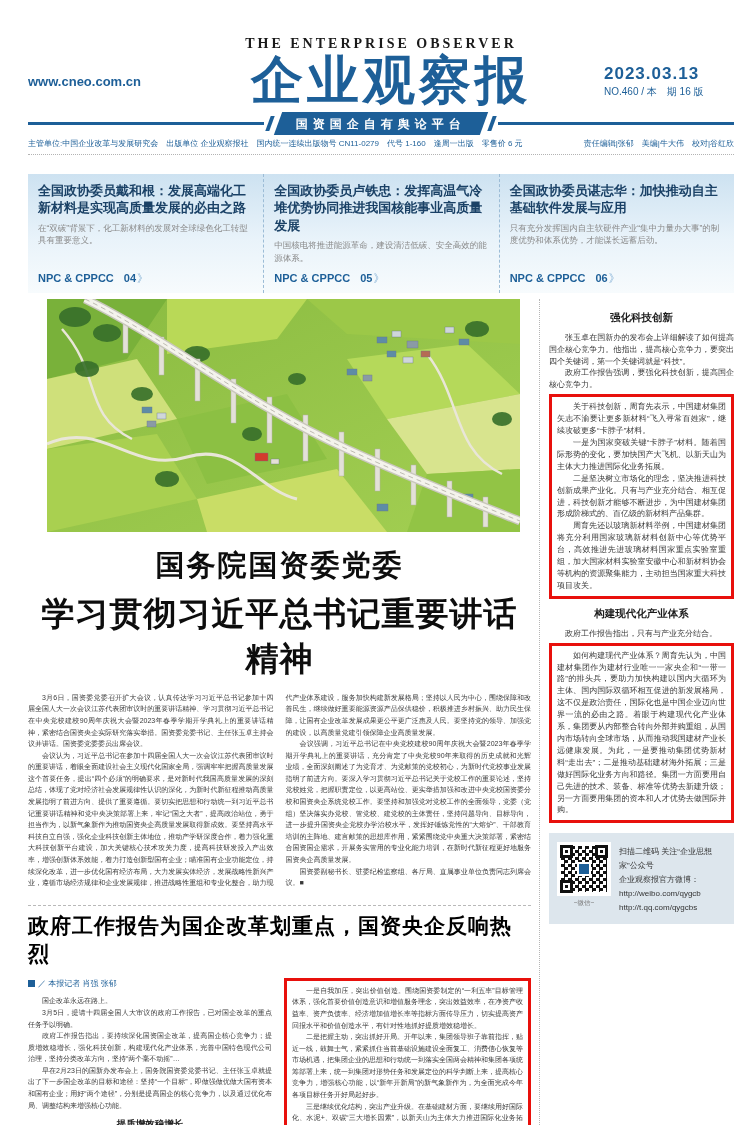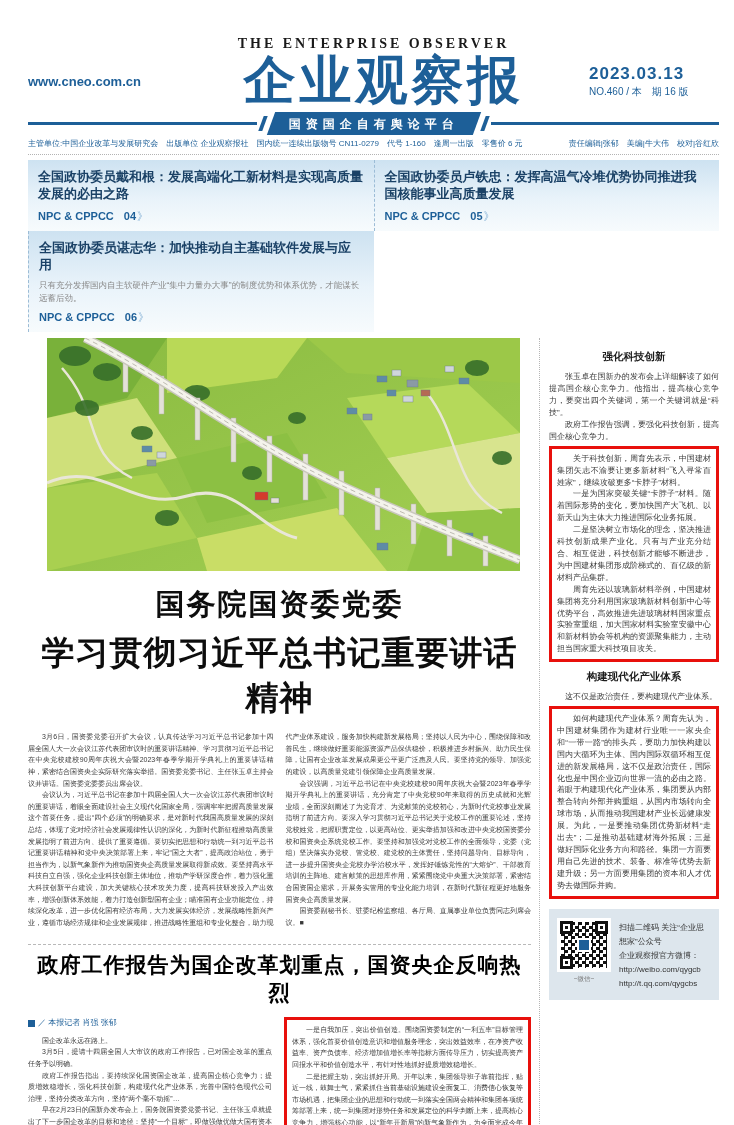--- a/index.html
+++ b/index.html
@@ -1,39 +1,39 @@
 <!DOCTYPE html>
 <html><head>
 <meta charset="utf-8">
 <style>
   * { margin:0; padding:0; box-sizing:border-box; }
   html,body { background:#fff; }
   body { width:734px; height:1125px; font-family:"Liberation Sans", sans-serif; color:#2b2b2b; overflow:hidden; }
-  .page { width:734px; height:1125px; padding:0 15px 0 28px; position:relative;border-radius:27px; }
+  .page { width:734px; height:1125px; padding:0 0 0 28px; position:relative;border-radius:27px; }
 
   
   .masthead { padding-top:36px; }
   .eng-title { text-align:center; font-family:"Liberation Serif", serif; font-weight:700; font-size:14px; letter-spacing:3px; color:#1a1a1a; }
   .title-row { display:flex; align-items:center; justify-content:space-between; margin-top:2px; }
   .website { color:#1d5f98; font-weight:700; font-size:13px; width:150px; }
   .cn-title { font-family:"Liberation Serif", serif; font-weight:900; font-size:52px; color:#1d5f98; letter-spacing:4px; line-height:1.05; text-align:center; flex:1; }
   .date-block { width:130px; text-align:left; }
   .date { color:#1d5f98; font-weight:700; font-size:17px; letter-spacing:1px; }
   .issue { color:#1d5f98; font-size:10px; margin-top:1px; }
   .banner { display:flex; align-items:center; margin-top:6px; height:18px; }
   .banner .rule { flex:1; height:3px; background:#1d5f98; }
   .banner .slash { width:4px; height:15px; background:#1d5f98; transform:skewX(-20deg); margin:0 4px; }
   .badge { background:#1d5f98; transform:skewX(-20deg); padding:2px 18px; margin:0 2px; }
   .badge span { display:inline-block; transform:skewX(20deg); color:#fff; font-weight:700; font-size:12px; letter-spacing:5px; }
   .pub-line { display:flex; justify-content:space-between; margin-top:5px; font-size:8px; color:#1d5f98; }
   hr.dotted { border:none; border-top:1px dotted #b3b3b3; margin:5px 0 0; }
   hr.dashed { border:none; border-top:1px dashed #b9b9b9; margin:5px 0 4px; }
 
   
-  .teasers { display:grid; grid-template-columns:1fr 1fr; margin-top:5px; }
+  .teasers { display:grid; grid-template-columns:1fr 1fr 1fr; margin-top:19px; }
   .teaser { background:linear-gradient(180deg,#cde2f1 0%,#e9f3fa 55%,#f7fbfd 100%); padding:8px 10px 7px; display:flex; flex-direction:column; }
   .teaser + .teaser { border-left:1px dashed #9cbcd6; }
   .teaser h3 { font-family:"Liberation Serif", serif; font-weight:700; font-size:13px; line-height:1.35; color:#1a4166; }
   .teaser p { font-size:8.5px; line-height:1.5; color:#8a8a8a; margin-top:5px; flex:1; }
   .teaser-foot { margin-top:6px; font-weight:700; font-size:11px; color:#1d5f98; }
   .teaser-foot .pg { margin-left:10px; }
   .teaser-foot .ch { color:#7fadd4; font-weight:400; margin-left:1px; }
 
   
   .main { display:flex; margin-top:6px; }
@@ -45,21 +45,21 @@
   .photo svg { display:block; width:473px; height:233px; }
 
   
   .headline1 { text-align:center; margin:14px 0 10px; font-family:"Liberation Serif", serif; color:#0d0d0d; }
   .h1a { font-size:29px; font-weight:900; letter-spacing:2px; }
   .h1b { font-size:33px; font-weight:900; letter-spacing:1px; margin-top:6px; }
   .art1cols { column-count:2; column-gap:12px; font-size:7px; line-height:11.6px; text-align:justify; color:#3a3a3a; height:208px; overflow:hidden; }
   .art1cols p { text-indent:2em; }
 
   
-  .headline2 { text-align:center; font-family:"Liberation Serif", serif; font-weight:900; font-size:21px; letter-spacing:1px; color:#000; margin:6px 0 10px; }
+  .headline2 { text-align:left; font-family:"Liberation Serif", serif; font-weight:900; font-size:21px; letter-spacing:1px; color:#000; margin:6px 0 10px; }
   .art2 { position:relative; display:flex; gap:12px; min-height:218px; }
   .art2-left { width:244px; display:flex; flex-direction:column; font-size:7px; line-height:11.6px; text-align:justify; color:#3a3a3a; }
   .art2-left p { text-indent:2em; }
   .byline { font-size:8px; color:#1d5f98; font-weight:400; margin-bottom:6px; display:flex; align-items:center; gap:3px; }
   .sq { width:7px; height:7px; background:#1d5f98; display:inline-block; }
   .subhead { text-align:center; font-size:9.5px; font-weight:700; color:#222; margin:7px 0 5px; }
   .art2-right { flex:1; font-size:7px; line-height:11.6px; text-align:justify; color:#3a3a3a; }
   .art2-right p { text-indent:2em; }
   .redborder { border:3px solid #e8100c; padding:4px 5px; }
 
@@ -104,26 +104,28 @@
     <div class="pub-line">
       <span>主管单位:中国企业改革与发展研究会　出版单位 企业观察报社　国内统一连续出版物号 CN11-0279　代号 1-160　逢周一出版　零售价 6 元</span>
       <span>责任编辑|张郁　美编|牛大伟　校对|谷红欣</span>
     </div>
     <hr class="dotted">
   </header>
 
   <section class="teasers">
     <div class="teaser">
       <h3>全国政协委员戴和根：发展高端化工新材料是实现高质量发展的必由之路</h3>
+      <p>在“双碳”背景下，化工新材料的发展对全球绿色化工转型具有重要意义。</p>
       <div class="teaser-foot">
         <span>NPC &amp; CPPCC</span><span class="pg">04</span><span class="ch">》</span>
       </div>
     </div>
     <div class="teaser">
       <h3>全国政协委员卢铁忠：发挥高温气冷堆优势协同推进我国核能事业高质量发展</h3>
+      <p>中国核电将推进能源革命，建设清洁低碳、安全高效的能源体系。</p>
       <div class="teaser-foot">
         <span>NPC &amp; CPPCC</span><span class="pg">05</span><span class="ch">》</span>
       </div>
     </div>
     <div class="teaser">
       <h3>全国政协委员谌志华：加快推动自主基础软件发展与应用</h3>
       <p>只有充分发挥国内自主软硬件产业“集中力量办大事”的制度优势和体系优势，才能谋长远蓄后劲。</p>
       <div class="teaser-foot">
         <span>NPC &amp; CPPCC</span><span class="pg">06</span><span class="ch">》</span>
       </div>
@@ -251,21 +253,21 @@
       <h3>强化科技创新</h3>
       <p>张玉卓在国新办的发布会上详细解读了如何提高国企核心竞争力。他指出，提高核心竞争力，要突出四个关键词，第一个关键词就是“科技”。</p>
       <p>政府工作报告强调，要强化科技创新，提高国企核心竞争力。</p>
       <div class="redborder">
         <p>关于科技创新，周育先表示，中国建材集团矢志不渝要让更多新材料“飞入寻常百姓家”，继续攻破更多“卡脖子”材料。</p>
         <p>一是为国家突破关键“卡脖子”材料。随着国际形势的变化，要加快国产大飞机、以新天山为主体大力推进国际化业务拓展。</p>
         <p>二是坚决树立市场化的理念，坚决推进科技创新成果产业化。只有与产业充分结合、相互促进，科技创新才能够不断进步，为中国建材集团形成阶梯式的、百亿级的新材料产品集群。</p>
         <p>周育先还以玻璃新材料举例，中国建材集团将充分利用国家玻璃新材料创新中心等优势平台，高效推进先进玻璃材料国家重点实验室重组，加大国家材料实验室安徽中心和新材料协会等机构的资源聚集能力，主动担当国家重大科技项目攻关。</p>
       </div>
       <h3>构建现代化产业体系</h3>
-      <p>这不仅是政治责任，要构建现代产业体系。</p>
+      <p>政府工作报告指出，只有与产业充分结合。</p>
       <div class="redborder">
         <p>如何构建现代产业体系？周育先认为，中国建材集团作为建材行业唯一一家央企和“一带一路”的排头兵，要助力加快构建以国内大循环为主体、国内国际双循环相互促进的新发展格局，这不仅是政治责任，国际化也是中国企业迈向世界一流的必由之路。着眼于构建现代化产业体系，集团要从内部整合转向外部并购重组，从国内市场转向全球市场，从而推动我国建材产业长远健康发展。为此，一是要推动集团优势新材料“走出去”；二是推动基础建材海外拓展；三是做好国际化业务方向和路径。集团一方面要用自己先进的技术、装备、标准等优势去新建升级；另一方面要用集团的资本和人才优势去做国际并购。</p>
       </div>
 
       <div class="qr-box">
         <div class="qr-wrap">
           <div class="qr">
             <div class="qr-inner"></div>
             <div class="fp tl"></div>
             <div class="fp tr"></div>

